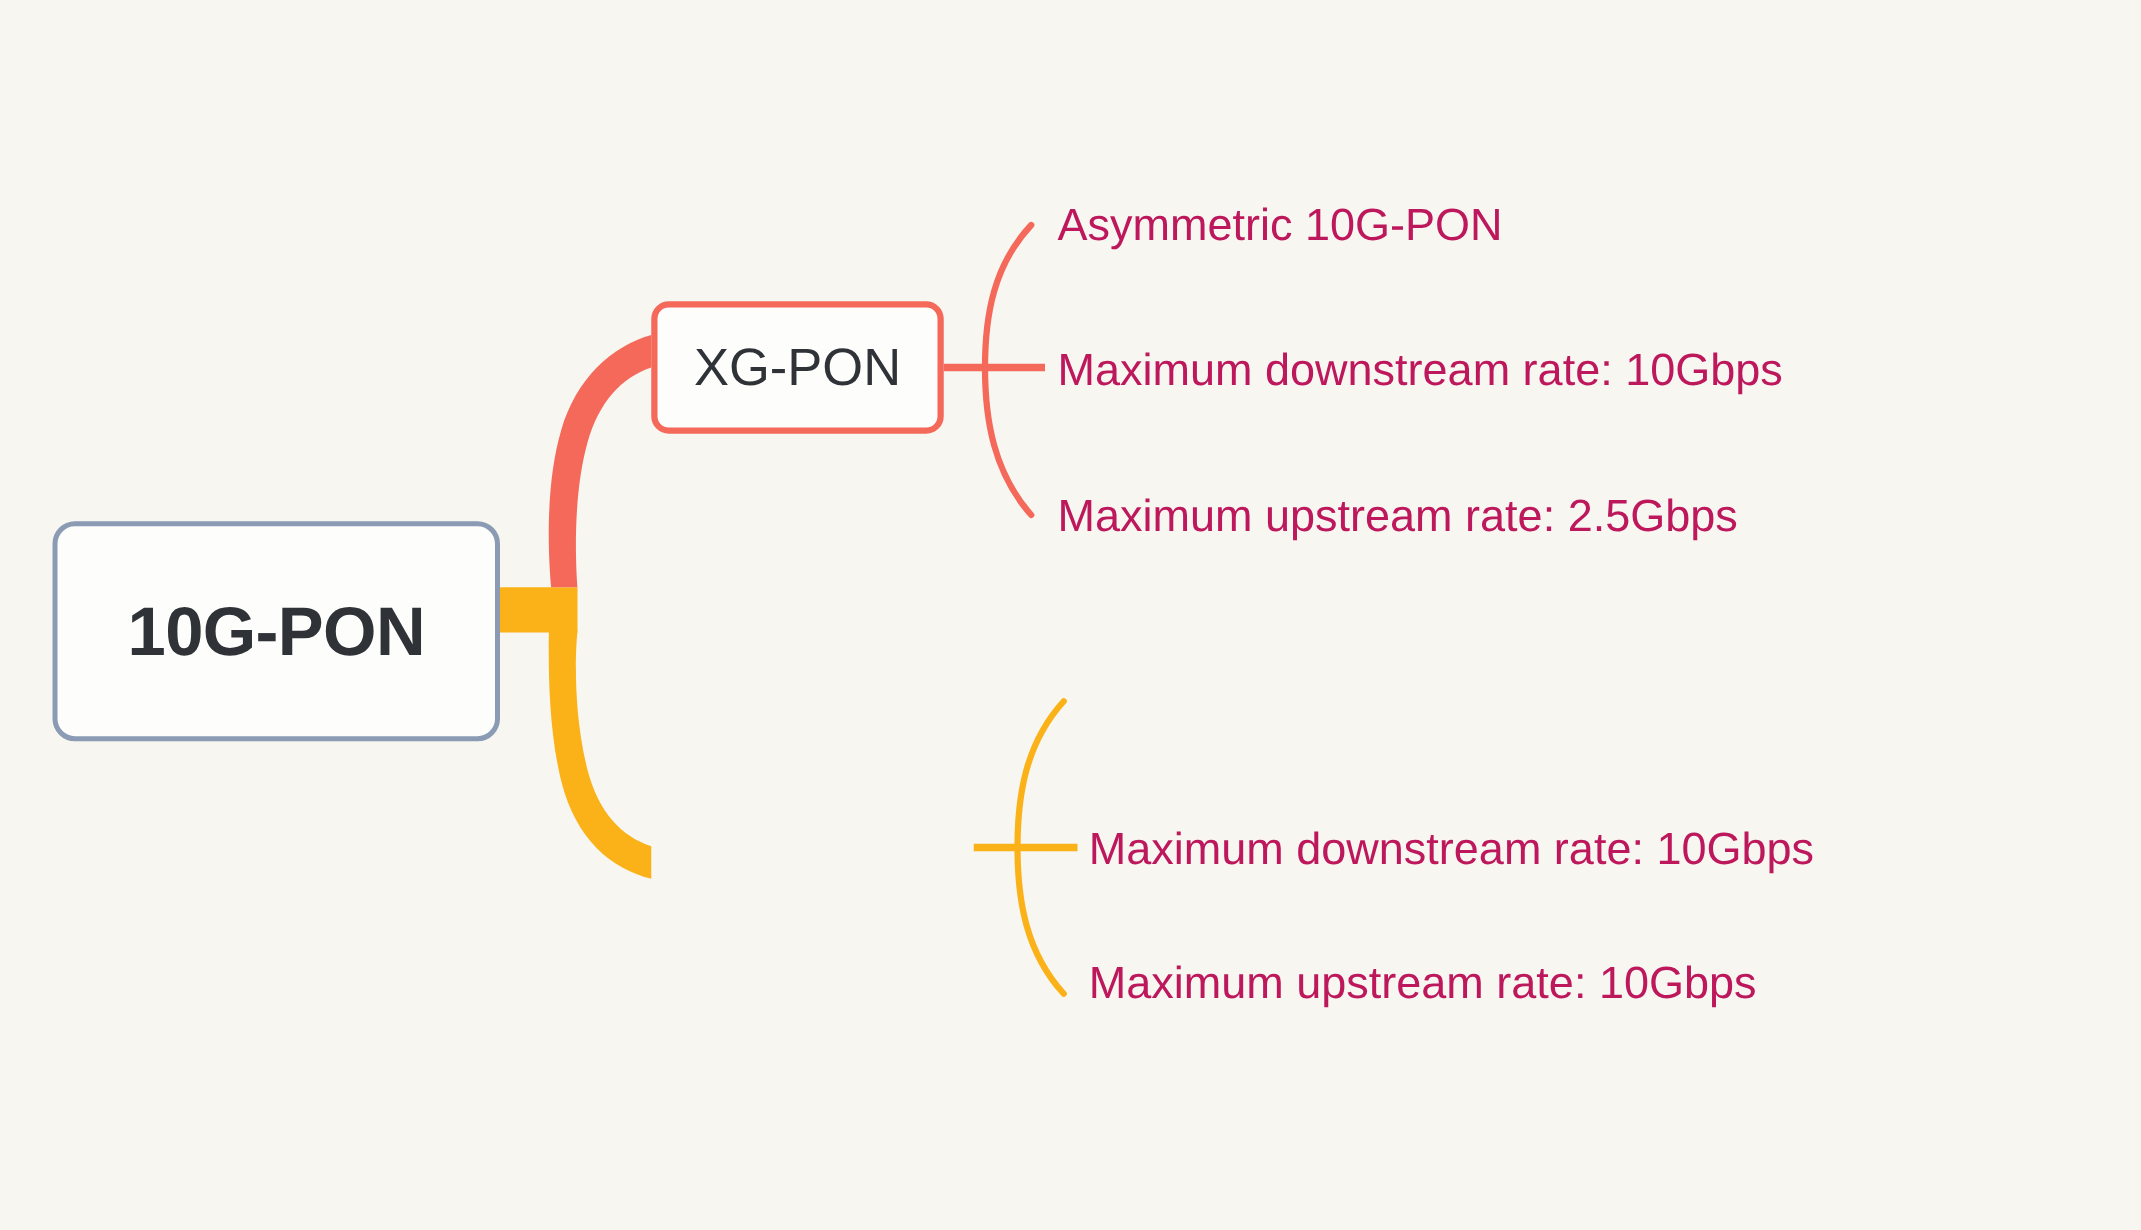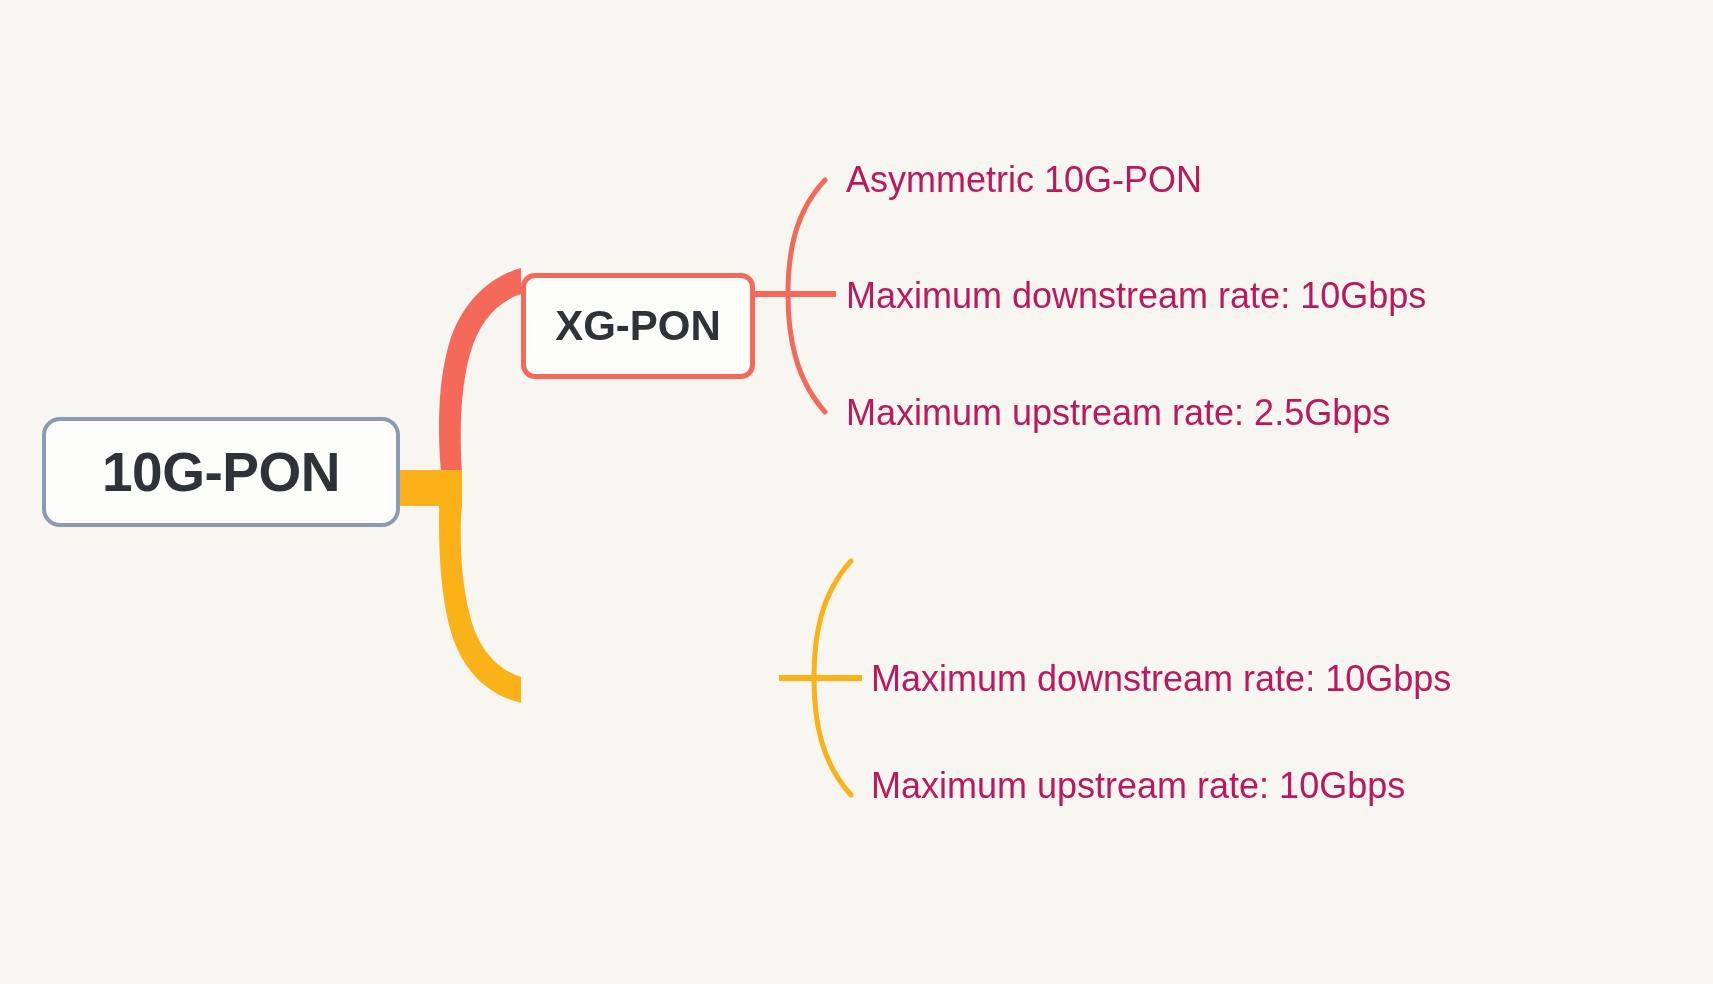--- a/index.html
+++ b/index.html
@@ -33,34 +33,33 @@
     background: #fdfdfc;
     display: flex;
     align-items: center;
     justify-content: center;
     color: #2f3337;
   }
   .node-root {
     left: 42px;
     top: 417px;
     width: 358px;
-    height: 110px;
+    height: 176px;
     border: 4px solid #8b9bb4;
     border-radius: 18px;
     font-size: 55px;
     font-weight: bold;
     letter-spacing: -0.5px;
   }
   .node-branch {
     border-width: 5px;
     border-style: solid;
     border-radius: 14px;
     font-size: 42px;
-    font-weight: bold;
-    margin-top: 32px;
+    font-weight: normal;
   }
   .node-xgpon {
     left: 521px;
     top: 241px;
     width: 234px;
     height: 106px;
     border-color: #f4695a;
   }
   .node-xgspon {
     left: 521px;

